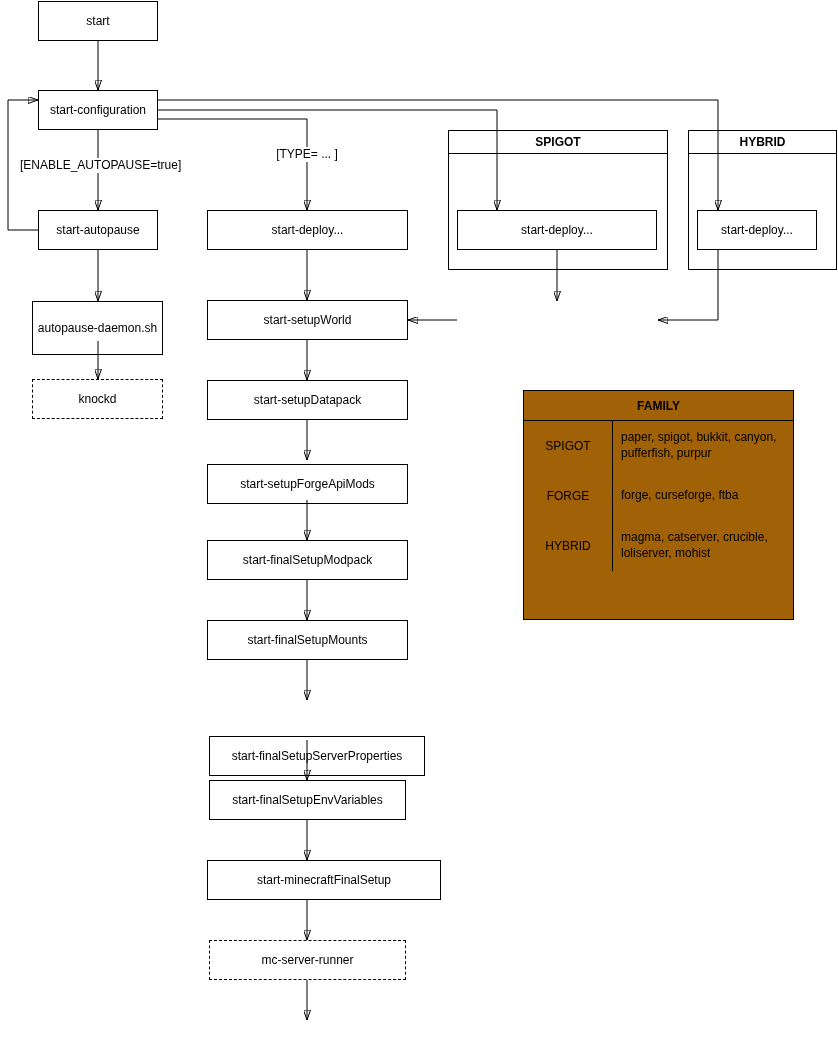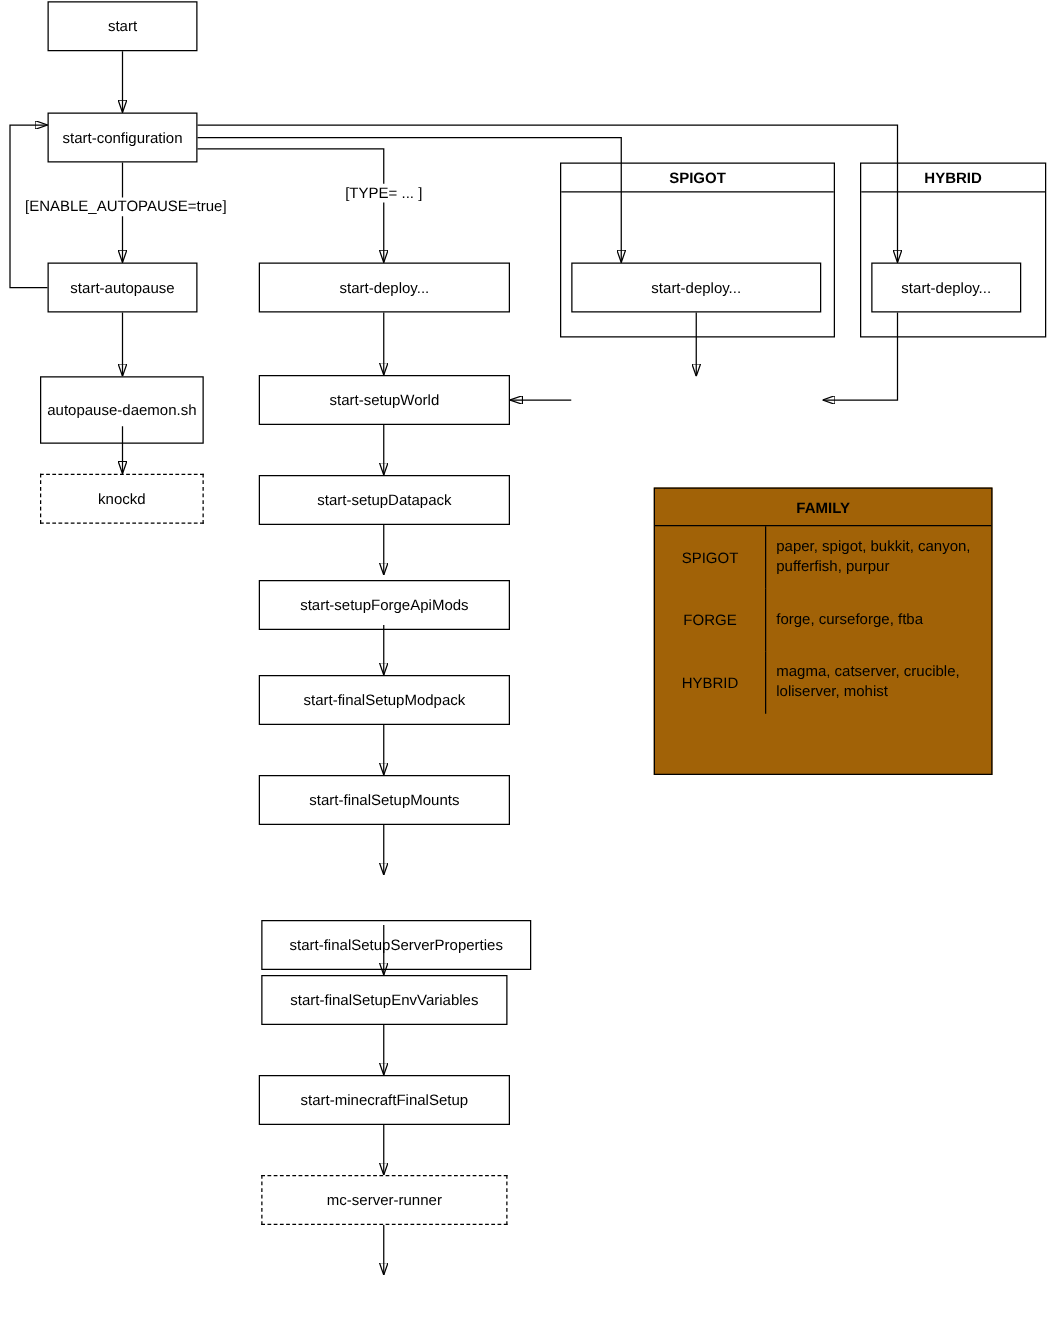--- a/index.html
+++ b/index.html
@@ -115,21 +115,21 @@
   <div class="node dashed" style="left:32px; top:379px; width:131px; height:40px;">knockd</div>
 
   <div class="node" style="left:207px; top:210px; width:201px; height:40px;">start-deploy...</div>
   <div class="node" style="left:207px; top:300px; width:201px; height:40px;">start-setupWorld</div>
   <div class="node" style="left:207px; top:380px; width:201px; height:40px;">start-setupDatapack</div>
   <div class="node" style="left:207px; top:464px; width:201px; height:40px;">start-setupForgeApiMods</div>
   <div class="node" style="left:207px; top:620px; width:201px; height:40px;">start-finalSetupMounts</div>
   <div class="node" style="left:207px; top:540px; width:201px; height:40px;">start-finalSetupModpack</div>
   <div class="node" style="left:209px; top:720px; width:216px; height:40px;margin-top:16px;">start-finalSetupServerProperties</div>
   <div class="node" style="left:209px; top:780px; width:197px; height:40px;">start-finalSetupEnvVariables</div>
-  <div class="node" style="left:207px; top:860px; width:201px; height:40px;">start-minecraftFinalSetup</div>
+  <div class="node" style="left:207px; top:860px; width:234px; height:40px;">start-minecraftFinalSetup</div>
   <div class="node dashed" style="left:209px; top:940px; width:197px; height:40px;text-align:center;">mc-server-runner</div>
   <div class="node dashed" style="left:209px; top:1020px; width:197px; height:40px;margin-top:44px;">java</div>
 
   <div class="node" style="left:457px; top:210px; width:200px; height:40px;">start-deploy...</div>
   <div class="node" style="left:697px; top:210px; width:120px; height:40px;">start-deploy...</div>
 
   <svg class="edges-layer" viewBox="0 0 838 1061">
     <defs>
       <marker id="arrow" viewBox="0 0 10 7" refX="10" refY="3.5" markerWidth="10" markerHeight="7" orient="auto">
         <path d="M0,0 L10,3.5 L0,7 Z" fill="#000000" stroke="none"></path>

